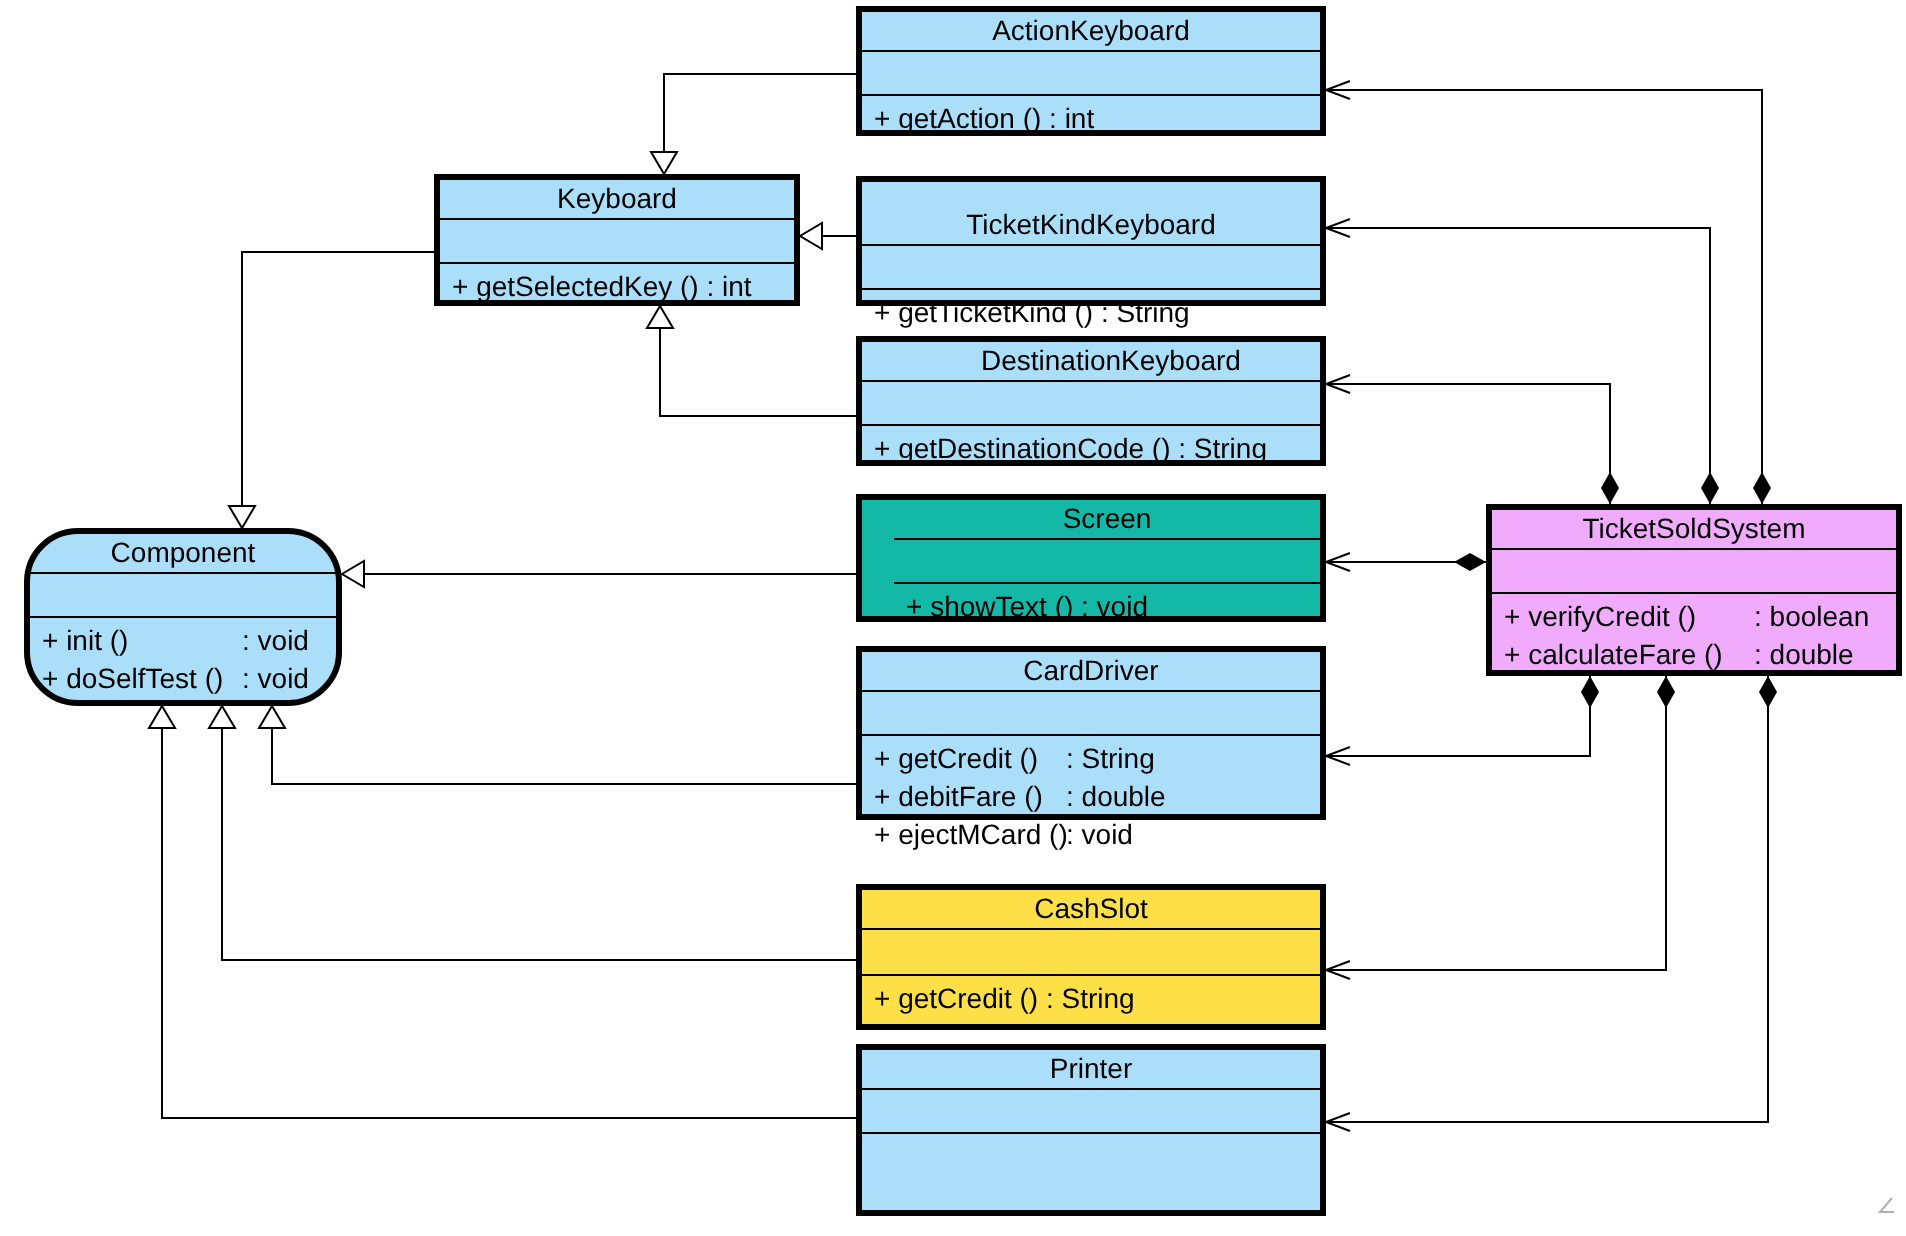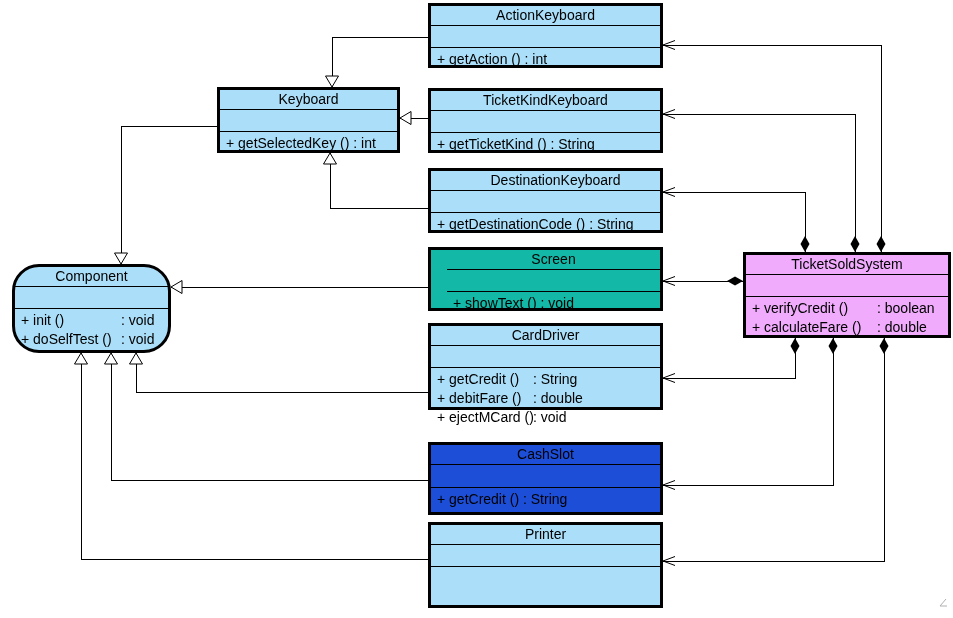--- a/index.html
+++ b/index.html
@@ -98,21 +98,21 @@
         </div>
       </div>
       <div class="class-box" style="left: 217px; top: 87px; width: 183px; height: 66px; background: rgb(171, 222, 248); border-color: rgb(0, 0, 0); color: rgb(0, 0, 0);">
         <div class="c-title" style="height: 19px; line-height: 19px;">Keyboard</div>
         <div class="c-attrs" style="height: 21px;"></div>
         <div class="c-methods">
           <div class="m-row"><span>+ getSelectedKey () : int</span></div>
         </div>
       </div>
       <div class="class-box" style="left: 428px; top: 88px; width: 235px; height: 65px; background: rgb(171, 222, 248); border-color: rgb(0, 0, 0); color: rgb(0, 0, 0);">
-        <div class="c-title" style="height: 19px; line-height: 19px;">TicketKindKeyboard</div>
+        <div class="c-title" style="height: 19px; line-height: 19px; margin-top: 12px;">TicketKindKeyboard</div>
         <div class="c-attrs" style="height: 21px;"></div>
         <div class="c-methods">
           <div class="m-row"><span>+ getTicketKind () : String</span></div>
         </div>
       </div>
       <div class="class-box" style="left: 428px; top: 168px; width: 235px; height: 65px; background: rgb(171, 222, 248); border-color: rgb(0, 0, 0); color: rgb(0, 0, 0);">
         <div class="c-title" style="height: 19px; line-height: 19px; padding-left: 20px;">DestinationKeyboard</div>
         <div class="c-attrs" style="height: 21px;"></div>
         <div class="c-methods">
           <div class="m-row"><span>+ getDestinationCode () : String</span></div>
@@ -135,21 +135,21 @@
       </div>
       <div class="class-box" style="left: 428px; top: 323px; width: 235px; height: 87px; background: rgb(171, 222, 248); border-color: rgb(0, 0, 0); color: rgb(0, 0, 0);">
         <div class="c-title" style="height: 19px; line-height: 19px;">CardDriver</div>
         <div class="c-attrs" style="height: 21px;"></div>
         <div class="c-methods">
           <div class="m-row"><span>+ getCredit ()</span><span class="m-type" style="left: 96px;">: String</span></div>
           <div class="m-row"><span>+ debitFare ()</span><span class="m-type" style="left: 96px;">: double</span></div>
           <div class="m-row"><span>+ ejectMCard ()</span><span class="m-type" style="left: 96px;">: void</span></div>
         </div>
       </div>
-      <div class="class-box" style="left: 428px; top: 442px; width: 235px; height: 73px; background: #1d4ed8; border-color: rgb(0, 0, 0); color: rgb(0, 0, 0);">
+      <div class="class-box" style="left: 428px; top: 442px; width: 235px; height: 73px; background: #fde047; border-color: rgb(0, 0, 0); color: rgb(0, 0, 0);">
         <div class="c-title" style="height: 19px; line-height: 19px;">CashSlot</div>
         <div class="c-attrs" style="height: 22px;"></div>
         <div class="c-methods">
           <div class="m-row"><span>+ getCredit () : String</span></div>
         </div>
       </div>
       <div class="class-box" style="left: 428px; top: 522px; width: 235px; height: 86px; background: rgb(171, 222, 248); border-color: rgb(0, 0, 0); color: rgb(0, 0, 0);">
         <div class="c-title" style="height: 19px; line-height: 19px;">Printer</div>
         <div class="c-attrs" style="height: 21px;"></div>
       </div>

